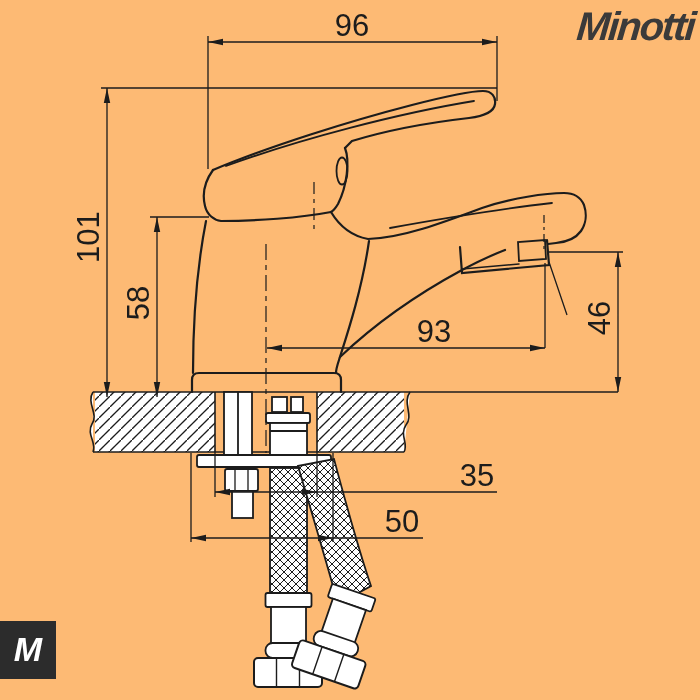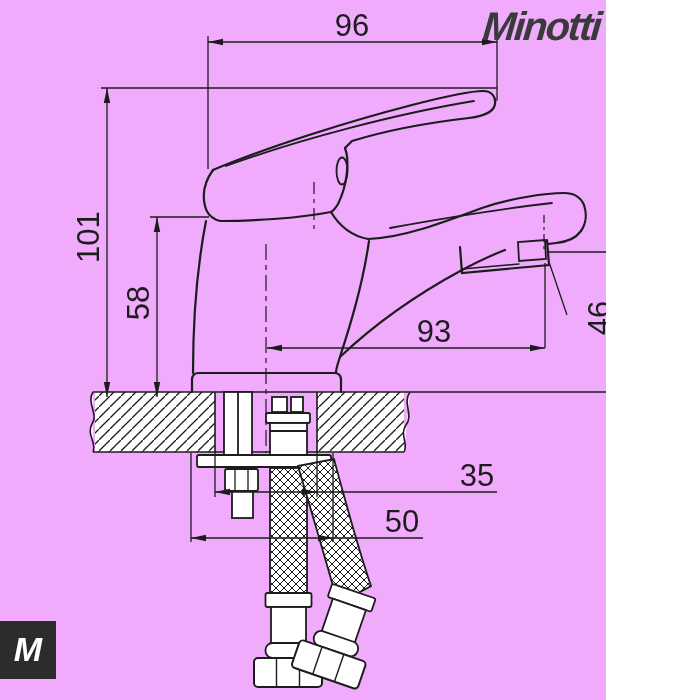--- a/index.html
+++ b/index.html
@@ -1,16 +1,16 @@
 <!DOCTYPE html>
 <html><head>
 <meta charset="utf-8">
 <style>
   html,body{margin:0;padding:0;background:#ffffff;}
-  .canvas{position:relative;width:606px;height:700px;background:#f0abfc;overflow:hidden;
+  .canvas{position:relative;width:700px;height:700px;background:#fdba74;overflow:hidden;
           font-family:"Liberation Sans",sans-serif;}
   svg{position:absolute;left:0;top:0;}
   .dim-text{font-family:"Liberation Sans",sans-serif;font-size:31px;fill:#1c1c1c;}
   .brand-logo{position:absolute;top:4px;right:6px;font-family:"Liberation Sans",sans-serif;
               font-size:40px;font-weight:bold;font-style:italic;color:#3a3a3a;
               letter-spacing:-2px;transform:skewX(-5deg);}
   .brand-badge{position:absolute;left:0;top:621px;width:56px;height:58px;background:#2c2c2c;
                display:flex;align-items:center;justify-content:center;
                font-family:"Liberation Sans",sans-serif;font-size:34px;font-weight:bold;
                font-style:italic;color:#ffffff;padding-bottom:2px;box-sizing:border-box;}

